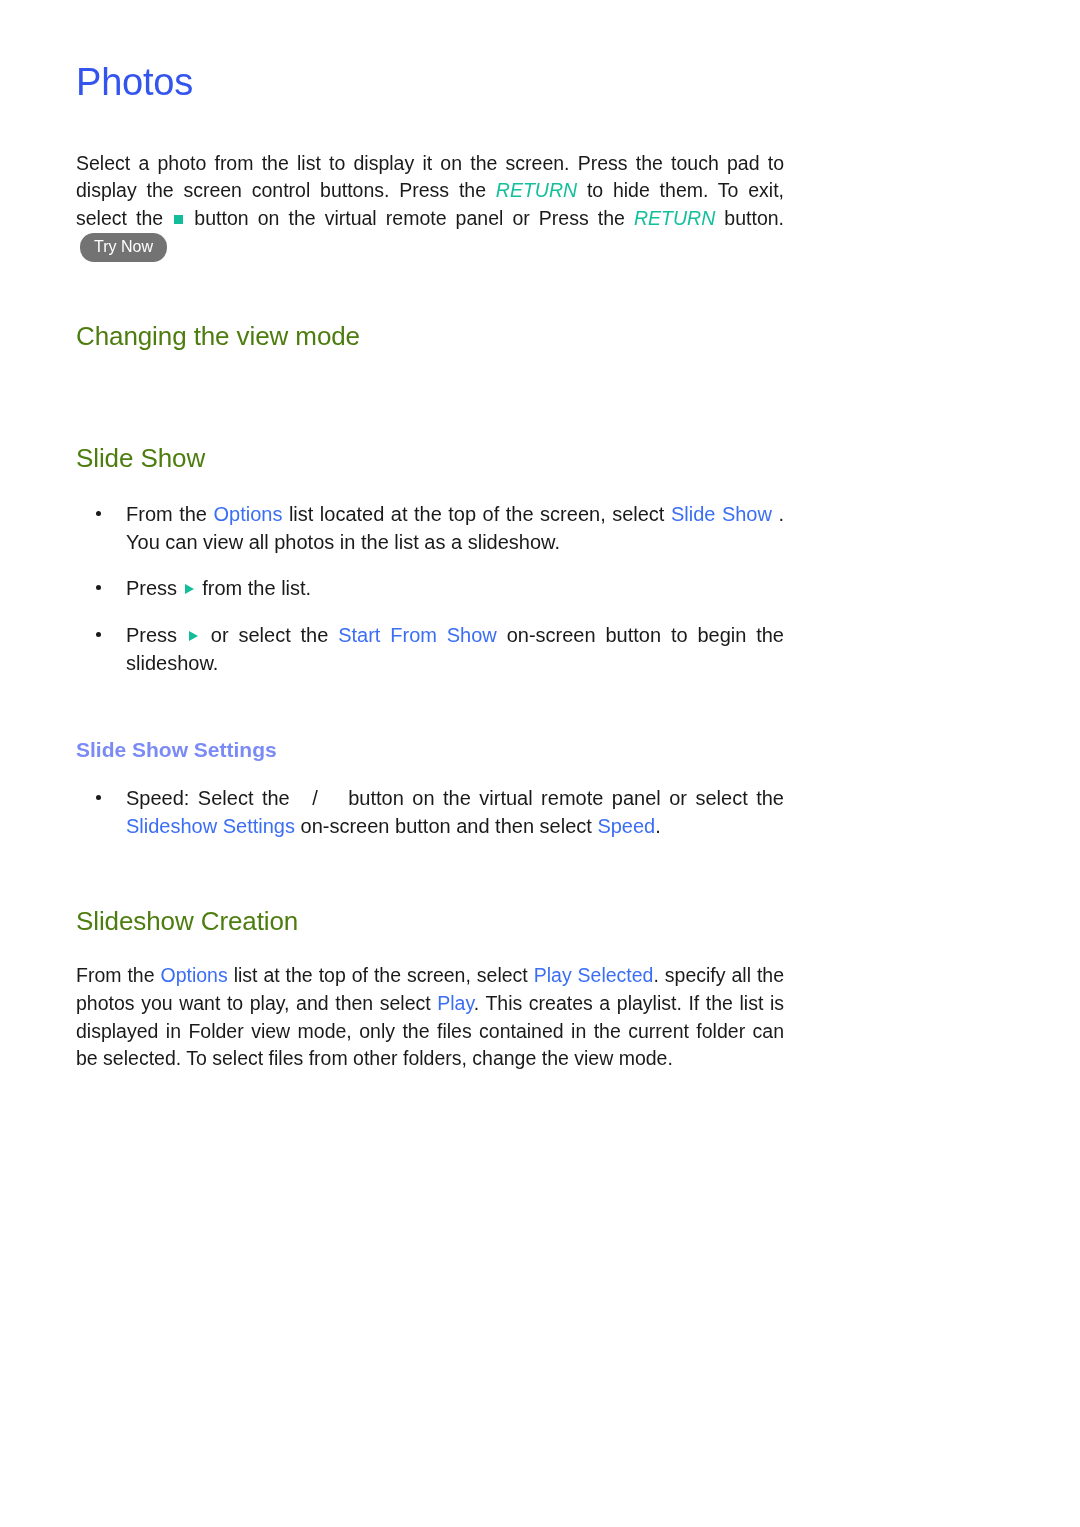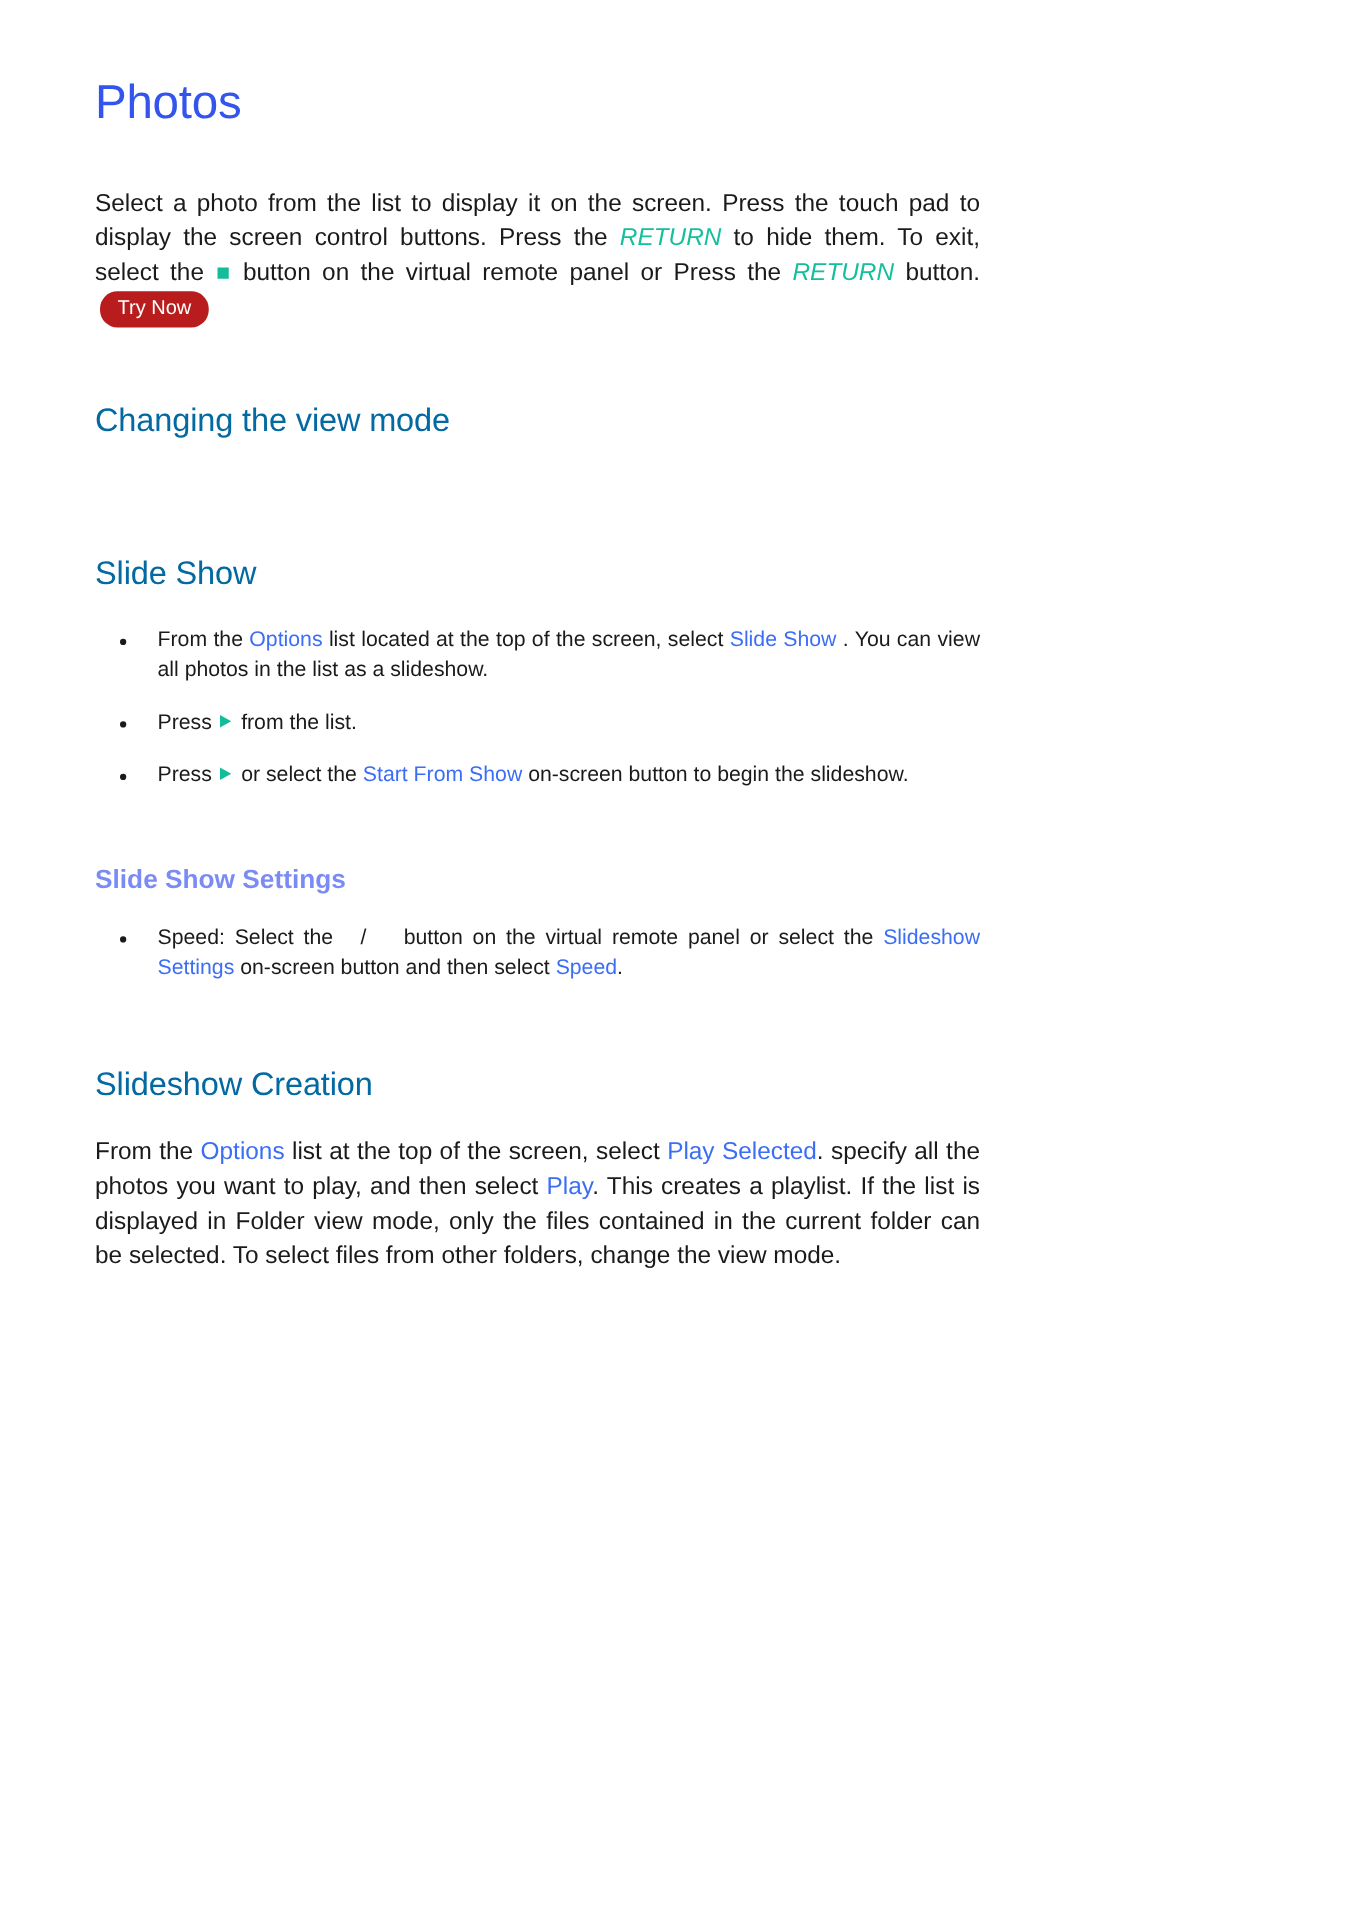--- a/index.html
+++ b/index.html
@@ -30,21 +30,21 @@
     font-weight: normal;
     color: #3355ee;
     margin: 0 0 46px 0;
     letter-spacing: -0.2px;
     line-height: 1.1;
   }
 
   h2.section-title {
     font-size: 26px;
     font-weight: normal;
-    color: #0369a1;
+    color: #4d7c0f;
     margin: 0 0 26px 0;
     line-height: 1.15;
     letter-spacing: -0.1px;
   }
 
   h3.sub-title {
     font-size: 21px;
     font-weight: bold;
     color: #7b8bf5;
     margin: 0 0 22px 0;
@@ -67,21 +67,21 @@
   
   ul.bullets {
     list-style: none;
     margin: 0;
     padding: 0;
   }
   ul.bullets > li {
     position: relative;
     padding-left: 50px;
     margin-bottom: 18px;
-    font-size: 17px;
+    font-size: 20px;
     line-height: 1.42;
     max-width: 980px;
     text-align: justify;
     text-justify: inter-word;
   }
   ul.bullets > li:last-child { margin-bottom: 0; }
   ul.bullets > li::before {
     content: "";
     position: absolute;
     left: 20px;
@@ -122,21 +122,21 @@
     width: 22px;
   }
   .glyph-missing-sm {
     display: inline-block;
     width: 14px;
   }
 
   
   .try-now {
     display: inline-block;
-    background: #b91c1c;
+    background: #737373;
     color: #ffffff;
     font-size: 16px;
     line-height: 1;
     padding: 6px 14px 7px 14px;
     border-radius: 14px;
     vertical-align: 2px;
     margin-left: 4px;
     white-space: nowrap;
   }
 </style>

